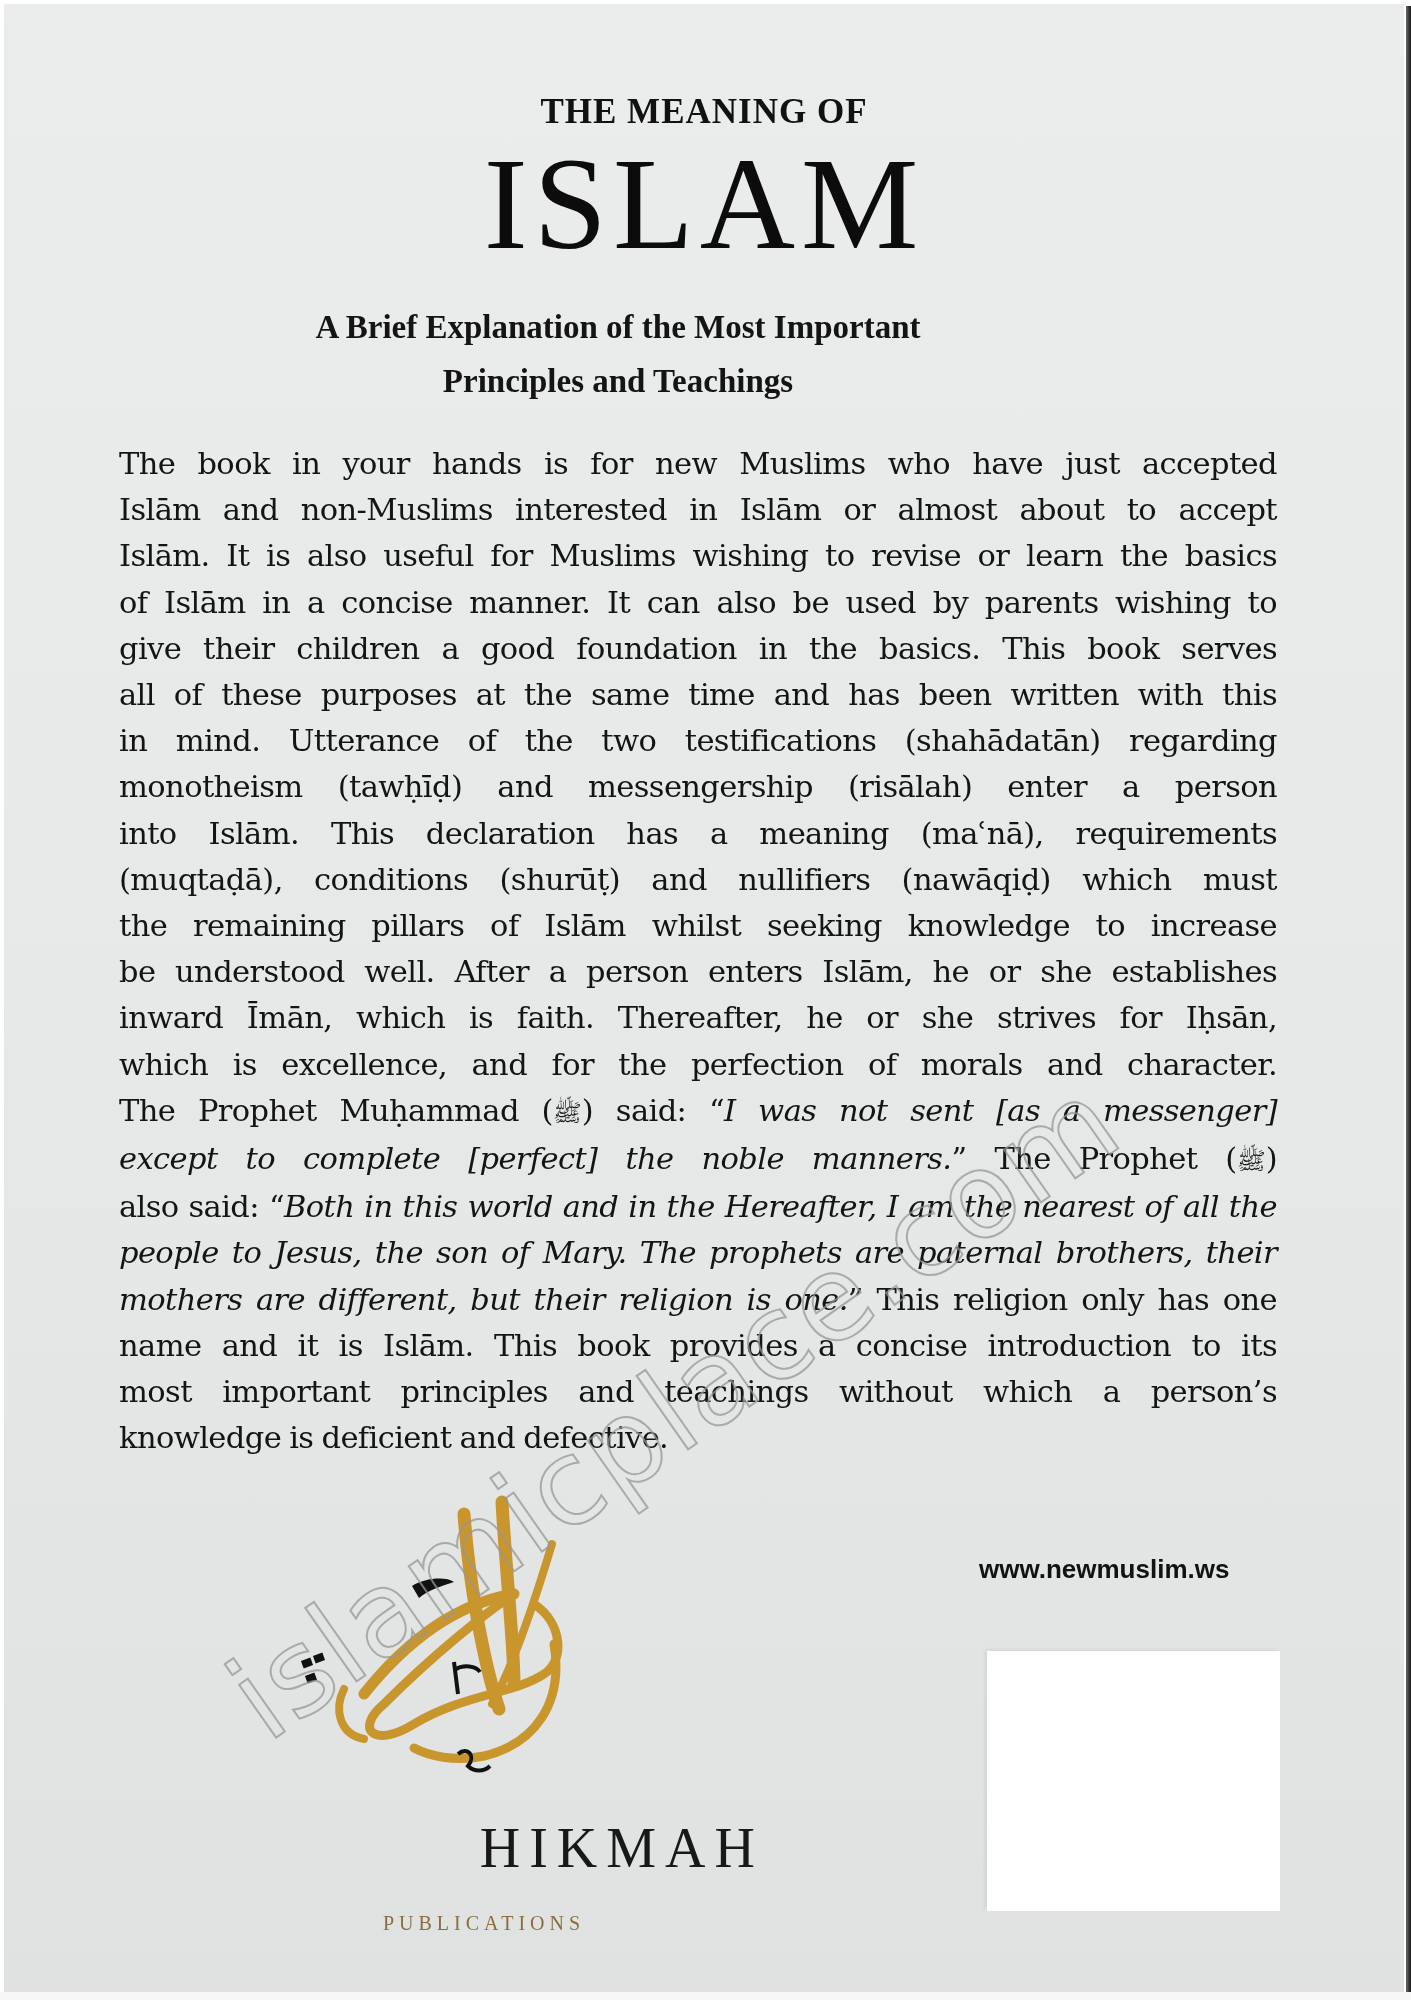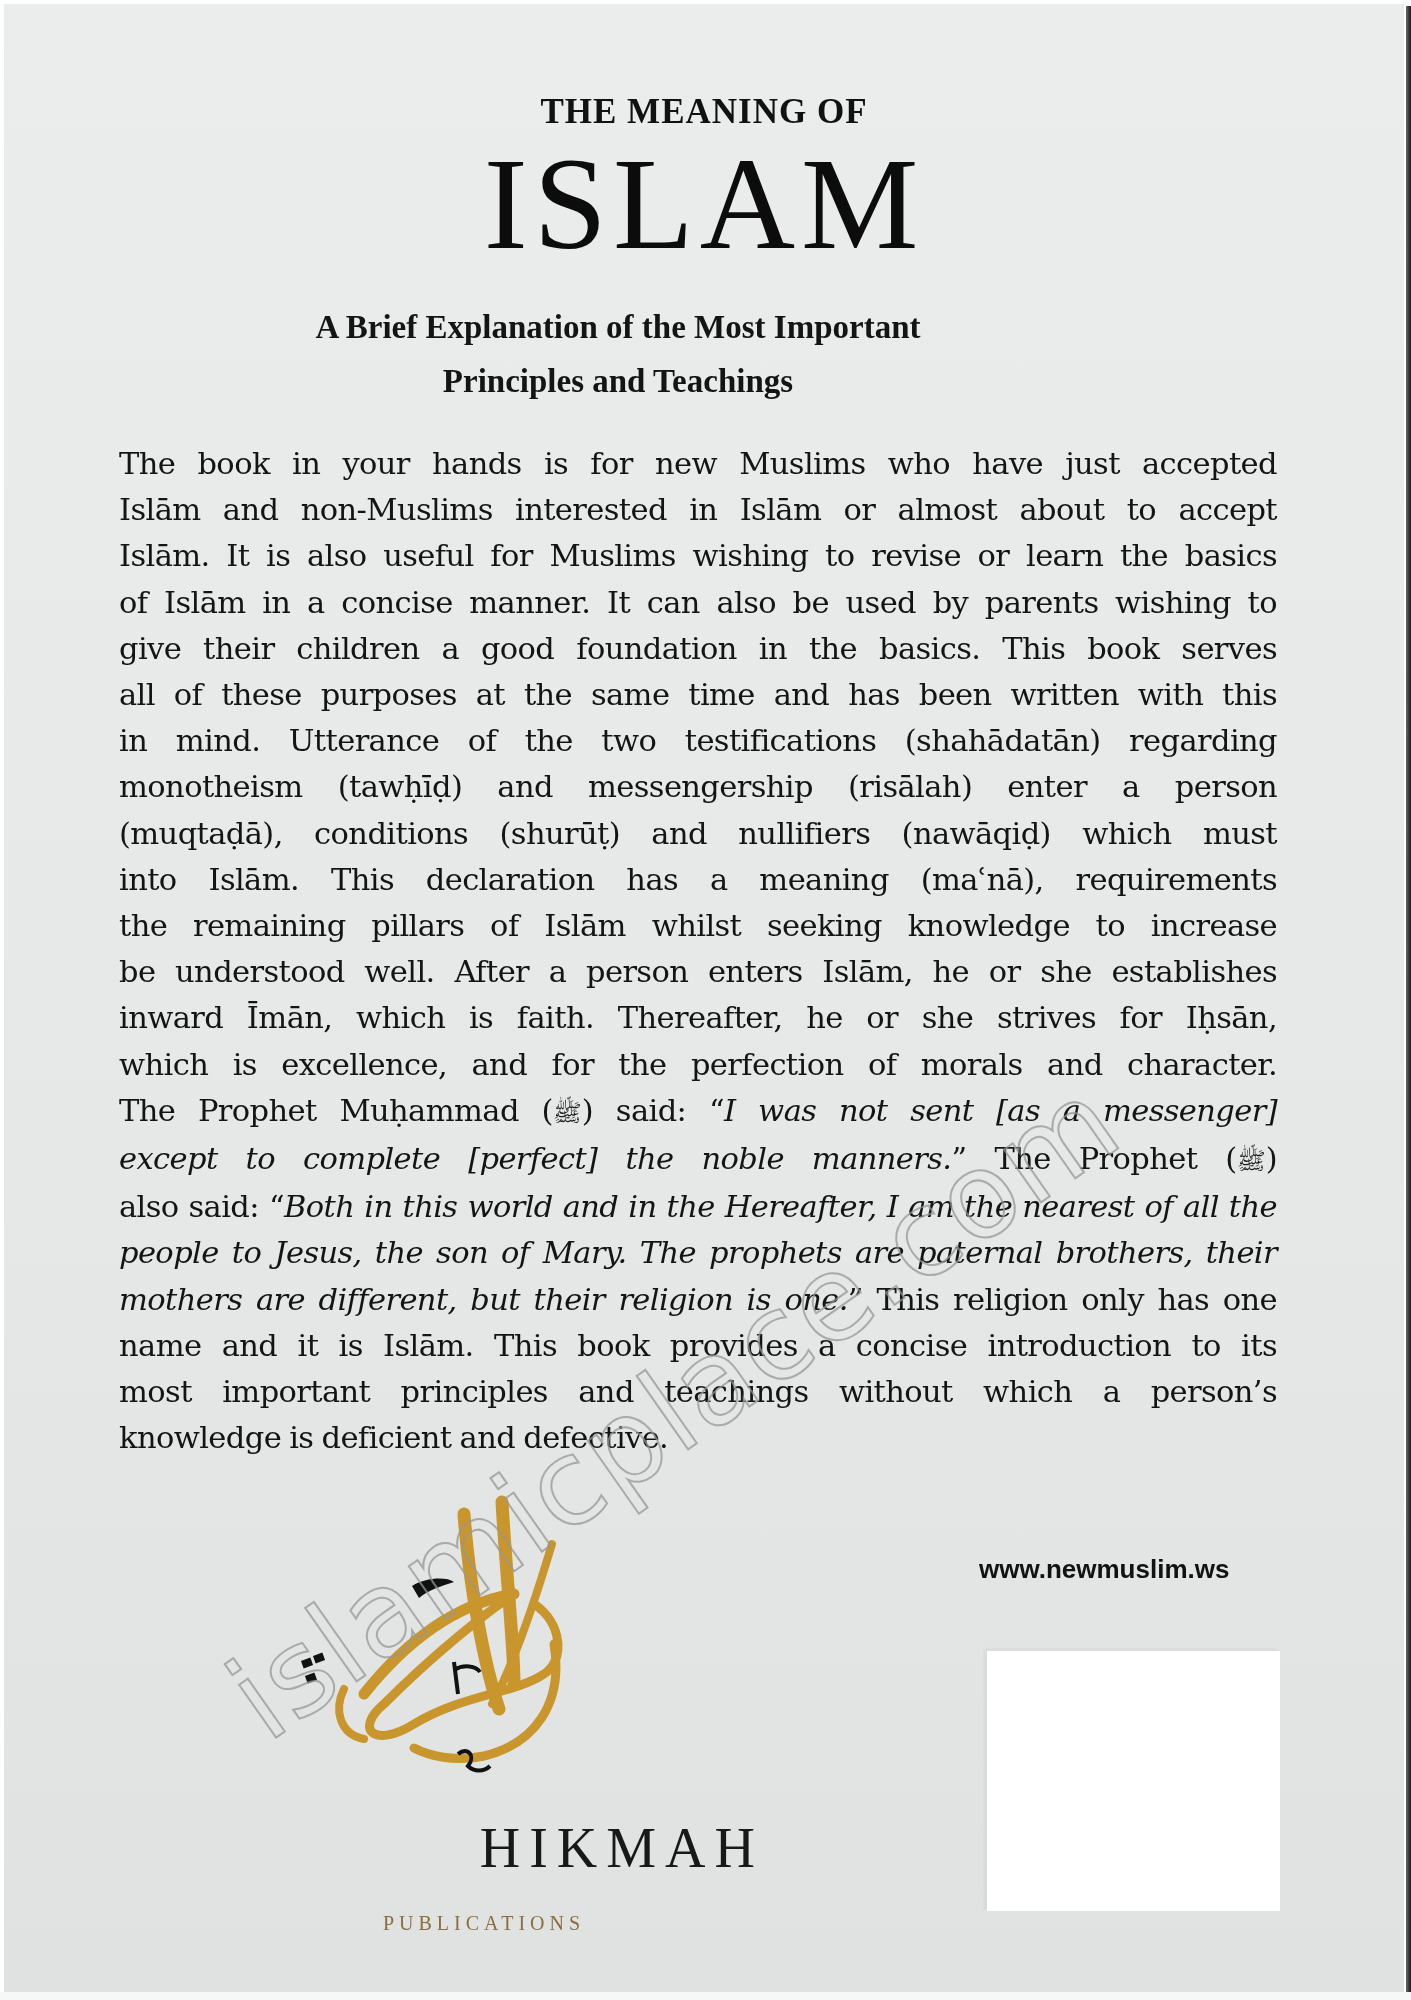--- a/index.html
+++ b/index.html
@@ -115,22 +115,22 @@
 
   <div class="blurb" id="blurb">
       <span class="line"><span>The book in your hands is for new Muslims who have just accepted</span></span>
       <span class="line"><span>Islām and non-Muslims interested in Islām or almost about to accept</span></span>
       <span class="line"><span>Islām. It is also useful for Muslims wishing to revise or learn the basics</span></span>
       <span class="line"><span>of Islām in a concise manner. It can also be used by parents wishing to</span></span>
       <span class="line"><span>give their children a good foundation in the basics. This book serves</span></span>
       <span class="line"><span>all of these purposes at the same time and has been written with this</span></span>
       <span class="line"><span>in mind. Utterance of the two testifications (shahādatān) regarding</span></span>
       <span class="line"><span>monotheism (tawḥīḍ) and messengership (risālah) enter a person</span></span>
+      <span class="line"><span>into Islām. This declaration has a meaning (maʿnā), requirements</span></span>
       <span class="line"><span>(muqtaḍā), conditions (shurūṭ) and nullifiers (nawāqiḍ) which must</span></span>
-      <span class="line"><span>into Islām. This declaration has a meaning (maʿnā), requirements</span></span>
       <span class="line"><span>the remaining pillars of Islām whilst seeking knowledge to increase</span></span>
       <span class="line"><span>be understood well. After a person enters Islām, he or she establishes</span></span>
       <span class="line"><span>inward Īmān, which is faith. Thereafter, he or she strives for Iḥsān,</span></span>
       <span class="line"><span>which is excellence, and for the perfection of morals and character.</span></span>
       <span class="line"><span>The Prophet Muḥammad (</span><span class="honorific">ﷺ</span><span>) said: “</span><i>I was not sent [as a messenger]</i></span>
       <span class="line"><i>except to complete [perfect] the noble manners.</i><span>” The Prophet (</span><span class="honorific">ﷺ</span><span>)</span></span>
       <span class="line"><span>also said: “</span><i>Both in this world and in the Hereafter, I am the nearest of all the</i></span>
       <span class="line"><i>people to Jesus, the son of Mary. The prophets are paternal brothers, their</i></span>
       <span class="line"><i>mothers are different, but their religion is one.</i><span>” This religion only has one</span></span>
       <span class="line"><span>name and it is Islām. This book provides a concise introduction to its</span></span>

